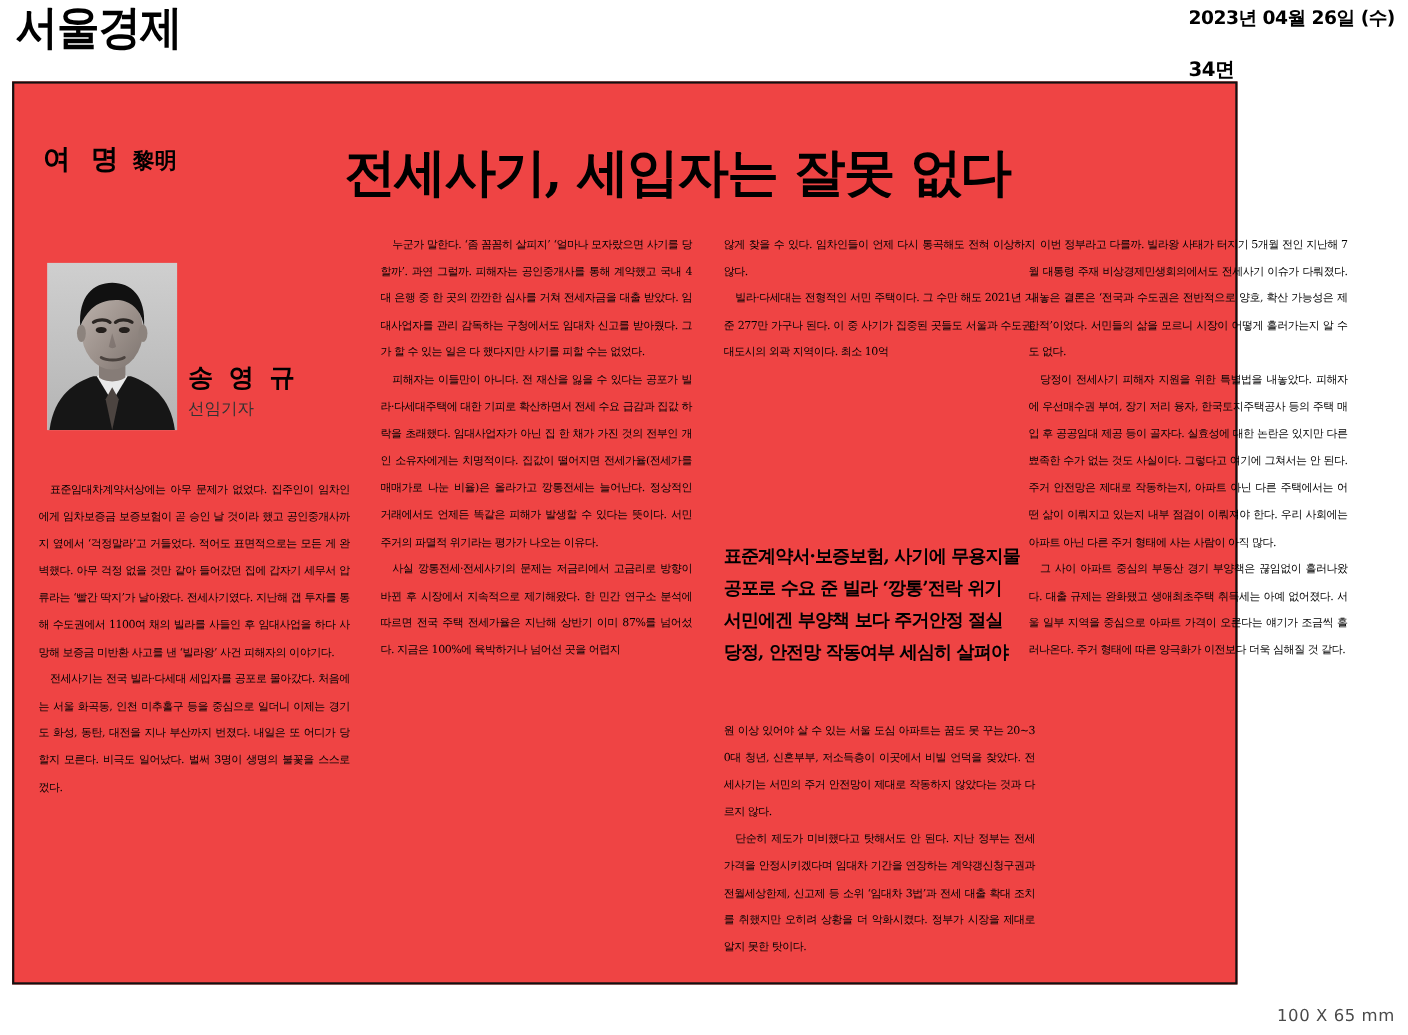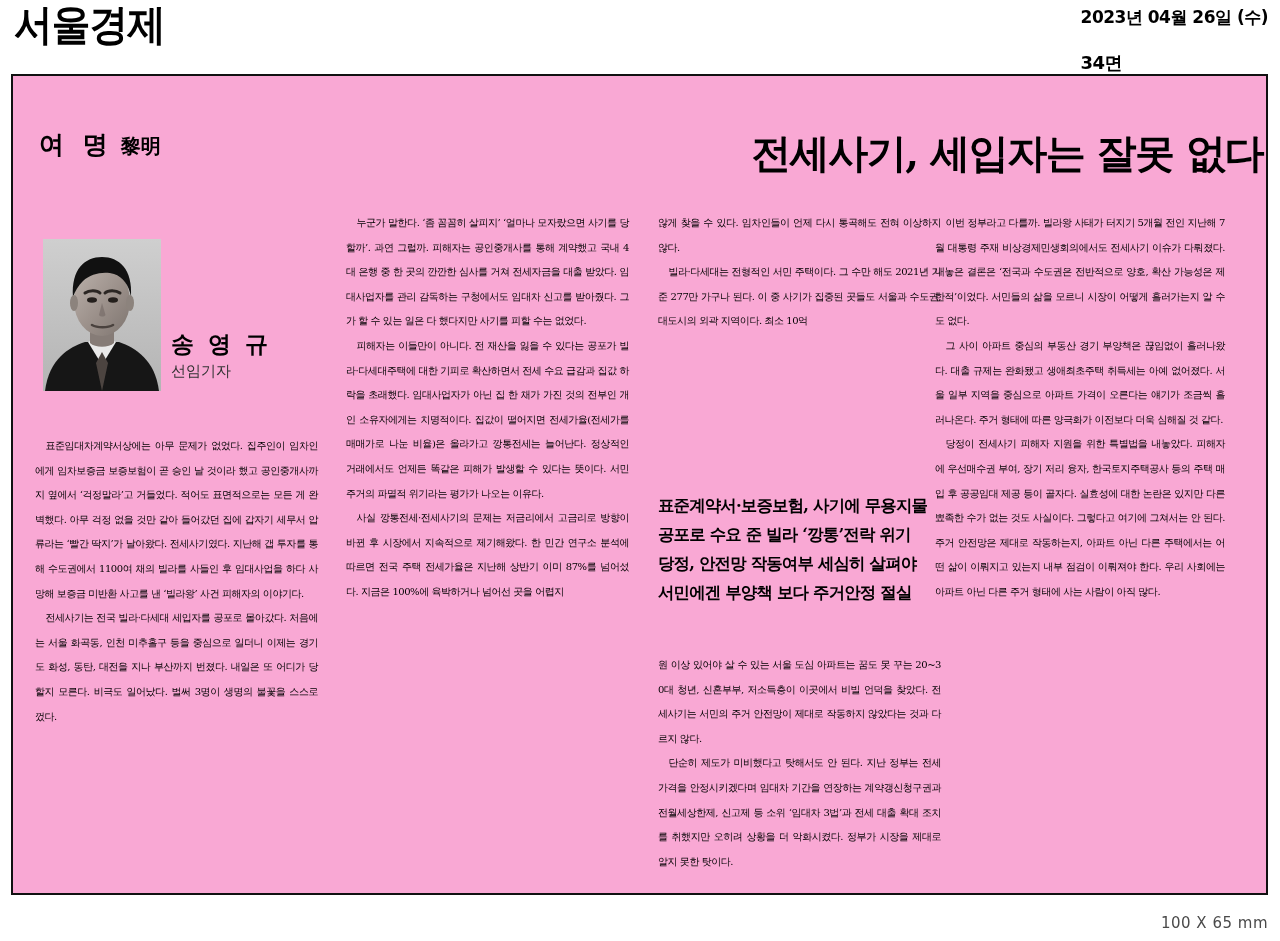--- a/index.html
+++ b/index.html
@@ -56,36 +56,36 @@
     letter-spacing: -0.5px;
     margin-top: 24px;
     color: #000;
   }
 
   
   .frame {
     position: absolute;
     left: 11px;
     top: 74px;
-    width: 1257px;
+    width: 1114px;
     height: 821px;
     border: 2px solid #111;
     box-sizing: border-box;
-    background: #f9a8d4;
+    background: #ef4444;
   }
 
   
   .headline {
     position: absolute;
     left: 300px;
     top: 50px;
     width: 950px;
-    text-align: right;
+    text-align: left;
     font-family: "DejaVu Serif", "Liberation Serif", serif;
-    font-size: 40px;
+    font-size: 47px;
     font-weight: 700;
     letter-spacing: -1.5px;
     color: #000;
   }
 
   
   .col-label {
     position: absolute;
     left: 26px;
     top: 52px;
@@ -280,27 +280,27 @@
       <p>빌라·다세대는 전형적인 서민 주택이다. 그 수만 해도 2021년 기준 277만 가구나 된다. 이 중 사기가 집중된 곳들도 서울과 수도권, 대도시의 외곽 지역이다. 최소 10억</p>
     </div>
 
     <div class="col" style="left:645px; width:283px; top:577px;">
       <p class="noindent">원 이상 있어야 살 수 있는 서울 도심 아파트는 꿈도 못 꾸는 20~30대 청년, 신혼부부, 저소득층이 이곳에서 비빌 언덕을 찾았다. 전세사기는 서민의 주거 안전망이 제대로 작동하지 않았다는 것과 다르지 않다.</p>
       <p>단순히 제도가 미비했다고 탓해서도 안 된다. 지난 정부는 전세가격을 안정시키겠다며 임대차 기간을 연장하는 계약갱신청구권과 전월세상한제, 신고제 등 소위 ‘임대차 3법’과 전세 대출 확대 조치를 취했지만 오히려 상황을 더 악화시켰다. 정부가 시장을 제대로 알지 못한 탓이다.</p>
     </div>
 
     <div class="col col-4">
       <p>이번 정부라고 다를까. 빌라왕 사태가 터지기 5개월 전인 지난해 7월 대통령 주재 비상경제민생회의에서도 전세사기 이슈가 다뤄졌다. 내놓은 결론은 ‘전국과 수도권은 전반적으로 양호, 확산 가능성은 제한적’이었다. 서민들의 삶을 모르니 시장이 어떻게 흘러가는지 알 수도 없다.</p>
+      <p>당정이 전세사기 피해자 지원을 위한 특별법을 내놓았다. 피해자에 우선매수권 부여, 장기 저리 융자, 한국토지주택공사 등의 주택 매입 후 공공임대 제공 등이 골자다. 실효성에 대한 논란은 있지만 다른 뾰족한 수가 없는 것도 사실이다. 그렇다고 여기에 그쳐서는 안 된다. 주거 안전망은 제대로 작동하는지, 아파트 아닌 다른 주택에서는 어떤 삶이 이뤄지고 있는지 내부 점검이 이뤄져야 한다. 우리 사회에는 아파트 아닌 다른 주거 형태에 사는 사람이 아직 많다.</p>
       <p>그 사이 아파트 중심의 부동산 경기 부양책은 끊임없이 흘러나왔다. 대출 규제는 완화됐고 생애최초주택 취득세는 아예 없어졌다. 서울 일부 지역을 중심으로 아파트 가격이 오른다는 얘기가 조금씩 흘러나온다. 주거 형태에 따른 양극화가 이전보다 더욱 심해질 것 같다.</p>
-      <p>당정이 전세사기 피해자 지원을 위한 특별법을 내놓았다. 피해자에 우선매수권 부여, 장기 저리 융자, 한국토지주택공사 등의 주택 매입 후 공공임대 제공 등이 골자다. 실효성에 대한 논란은 있지만 다른 뾰족한 수가 없는 것도 사실이다. 그렇다고 여기에 그쳐서는 안 된다. 주거 안전망은 제대로 작동하는지, 아파트 아닌 다른 주택에서는 어떤 삶이 이뤄지고 있는지 내부 점검이 이뤄져야 한다. 우리 사회에는 아파트 아닌 다른 주거 형태에 사는 사람이 아직 많다.</p>
     </div>
 
     <div class="pullquote">
       <div>표준계약서·보증보험, 사기에 무용지물</div>
       <div>공포로 수요 준 빌라 ‘깡통’전락 위기</div>
+      <div>서민에겐 부양책 보다 주거안정 절실</div>
       <div>당정, 안전망  작동여부 세심히 살펴야</div>
-      <div>서민에겐 부양책 보다 주거안정 절실</div>
     </div>
 
   </div>
 </div>
 
 <div class="footer-size">100 X 65 mm</div>
 
 </body></html>

